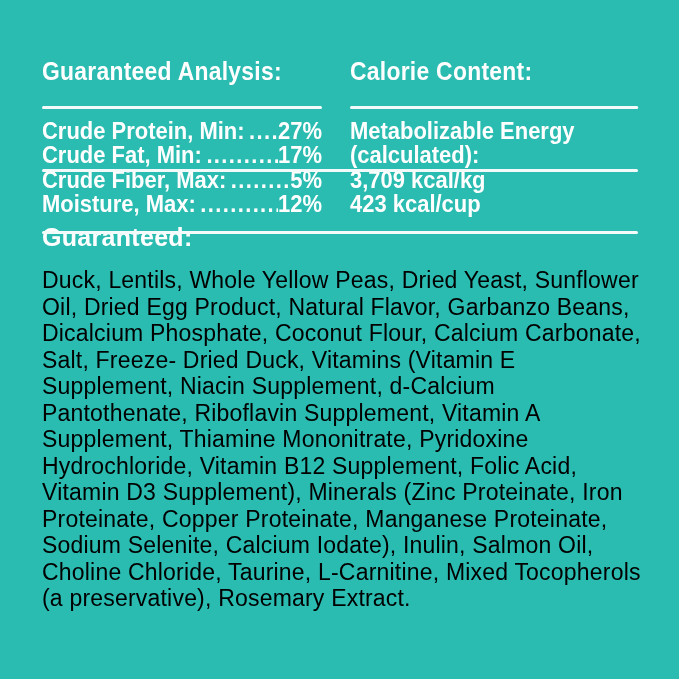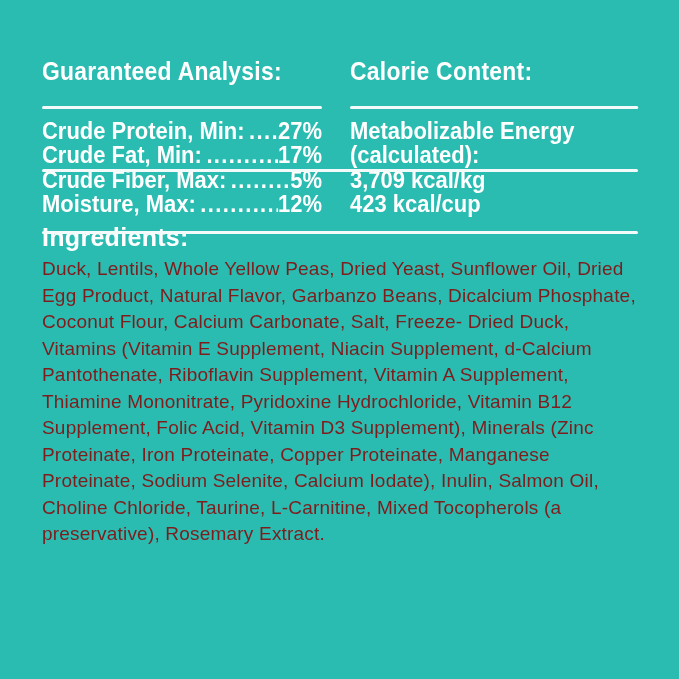--- a/index.html
+++ b/index.html
@@ -36,22 +36,22 @@
   .cc-line { font-size:24px; font-weight:600; line-height:24.5px; white-space:nowrap; }
 
   
   #mid-rule { position:absolute; left:42px; top:169px; width:596px; }
 
   
   #ing-title { position:absolute; left:42px; top:202px; color:#ffffff;
                font-size:25px; font-weight:700; letter-spacing:0.3px; line-height:28px; }
   #ing-rule  { position:absolute; left:42px; top:231px; width:596px; }
   #ing-text  {
-    position:absolute; left:42px; top:237px; width:604px;
-    color:#7f1d1d; font-size:19px; font-weight:400;
+    position:absolute; left:42px; top:244px; width:604px;
+    color:#000000; font-size:23px; font-weight:400;
     line-height:26.5px; letter-spacing:0.2px;
   }
 </style>
 </head>
 <body>
 
 <div class="label-root">
 
   <section class="col" id="ga-col">
     <h2 class="section-title">Guaranteed Analysis:</h2>
@@ -86,17 +86,17 @@
     <div class="rows" id="cc-lines">
         <div class="cc-line">Metabolizable Energy</div>
         <div class="cc-line">(calculated):</div>
         <div class="cc-line">3,709 kcal/kg</div>
         <div class="cc-line">423 kcal/cup</div>
       </div>
   </section>
 
   <div class="rule" id="mid-rule"></div>
 
-  <h2 id="ing-title">Ingredients:</h2>
+  <h2 id="ing-title">Guaranteed:</h2>
   <div class="rule" id="ing-rule"></div>
   <p id="ing-text">Duck, Lentils, Whole Yellow Peas, Dried Yeast, Sunflower Oil, Dried Egg Product, Natural Flavor, Garbanzo Beans, Dicalcium Phosphate, Coconut Flour, Calcium Carbonate, Salt, Freeze- Dried Duck, Vitamins (Vitamin E Supplement, Niacin Supplement, d-Calcium Pantothenate, Riboflavin Supplement, Vitamin A Supplement, Thiamine Mononitrate, Pyridoxine Hydrochloride, Vitamin B12 Supplement, Folic Acid, Vitamin D3 Supplement), Minerals (Zinc Proteinate, Iron Proteinate, Copper Proteinate, Manganese Proteinate, Sodium Selenite, Calcium Iodate), Inulin, Salmon Oil, Choline Chloride, Taurine, L-Carnitine, Mixed Tocopherols (a preservative), Rosemary Extract.</p>
 
 </div>
 
 </body></html>

